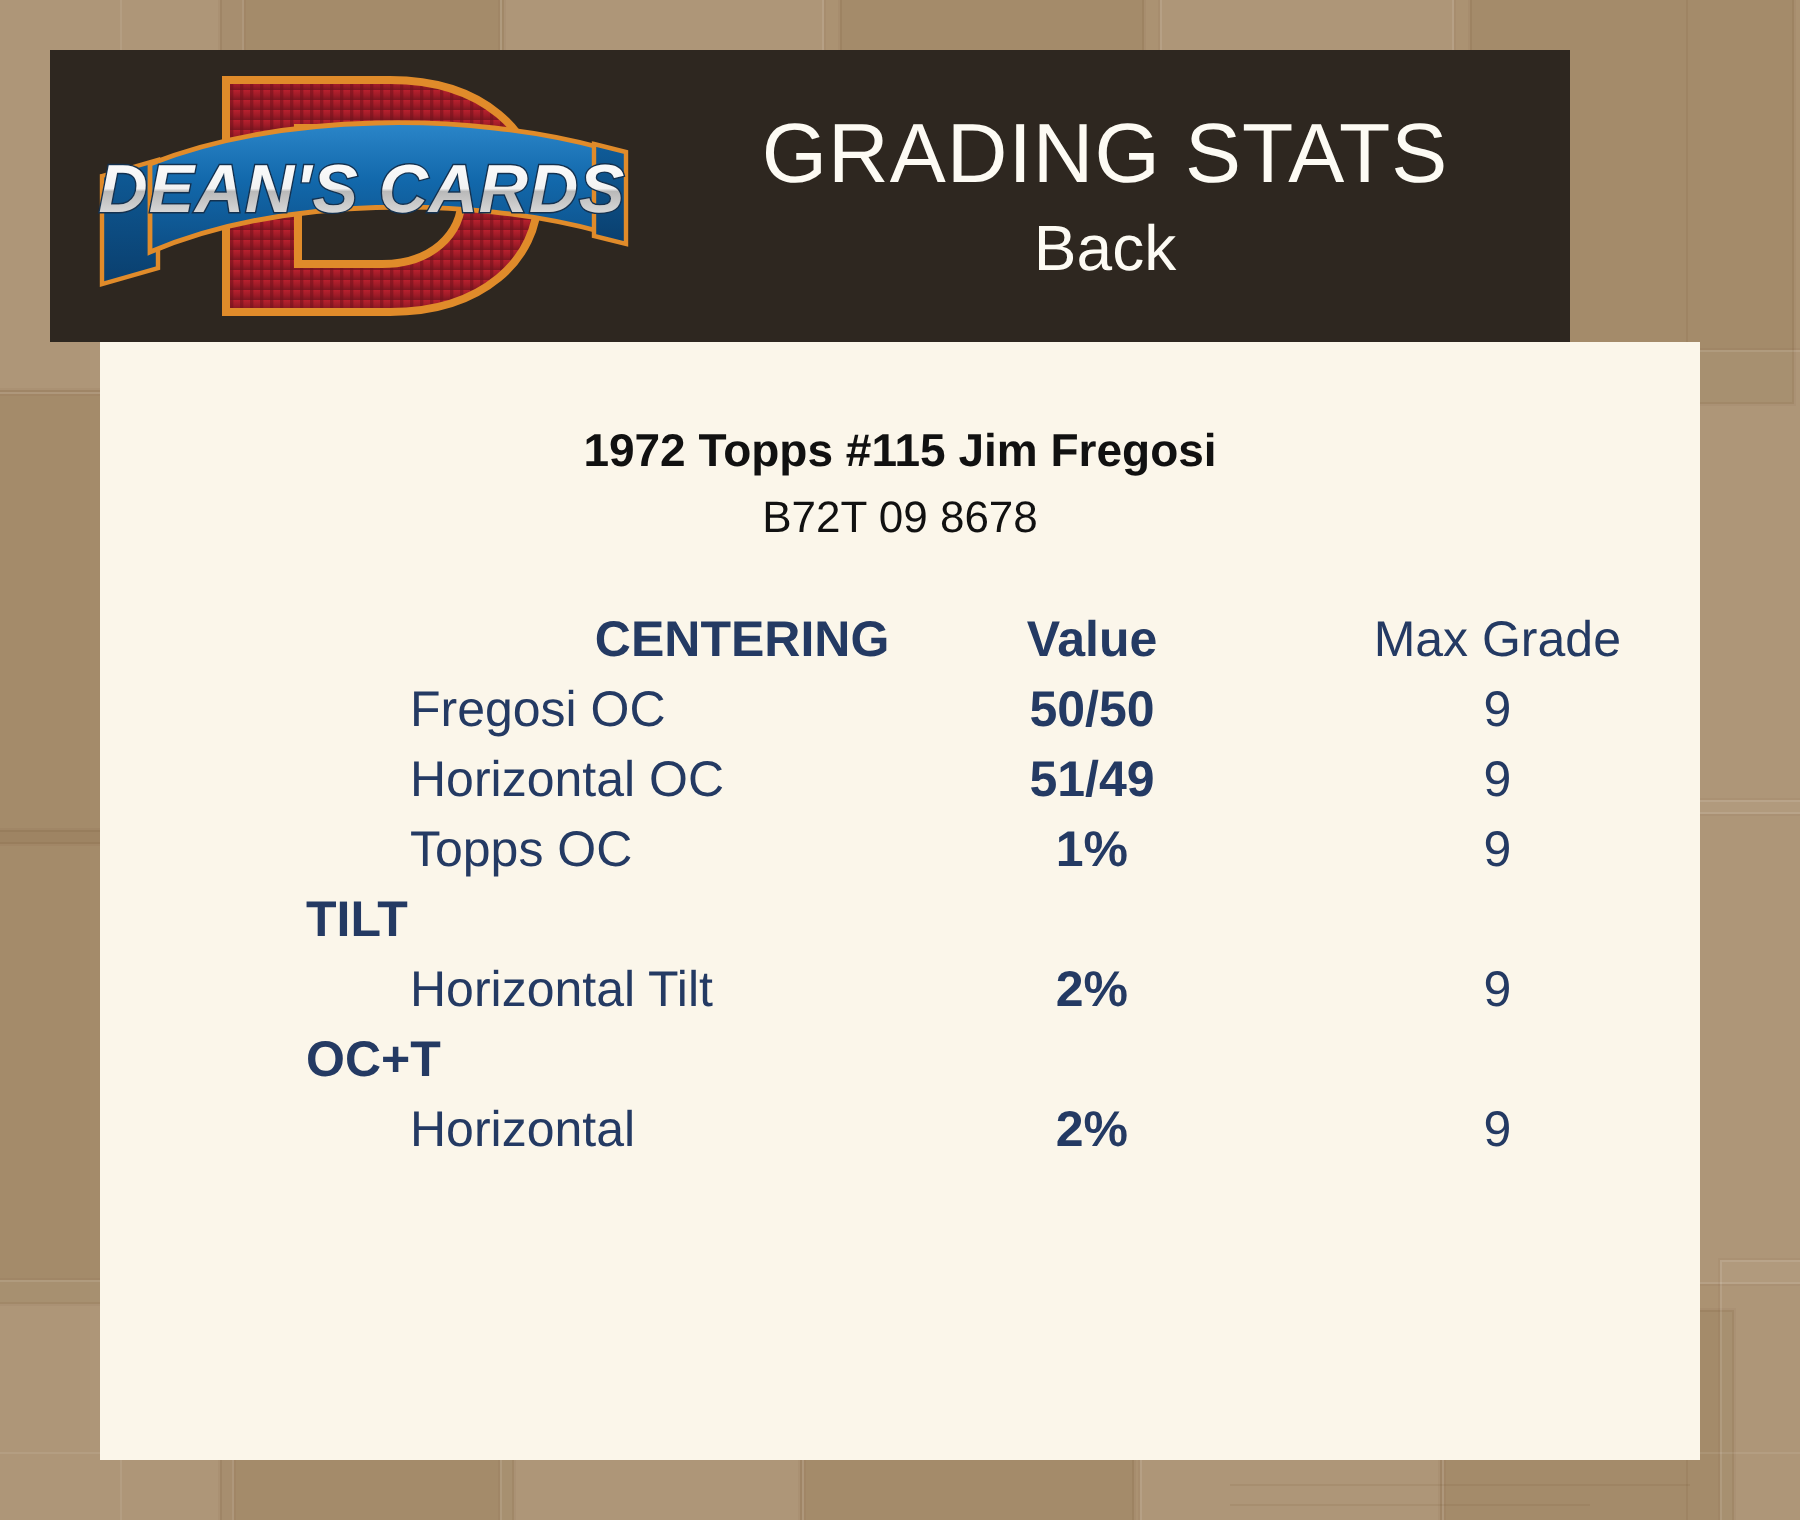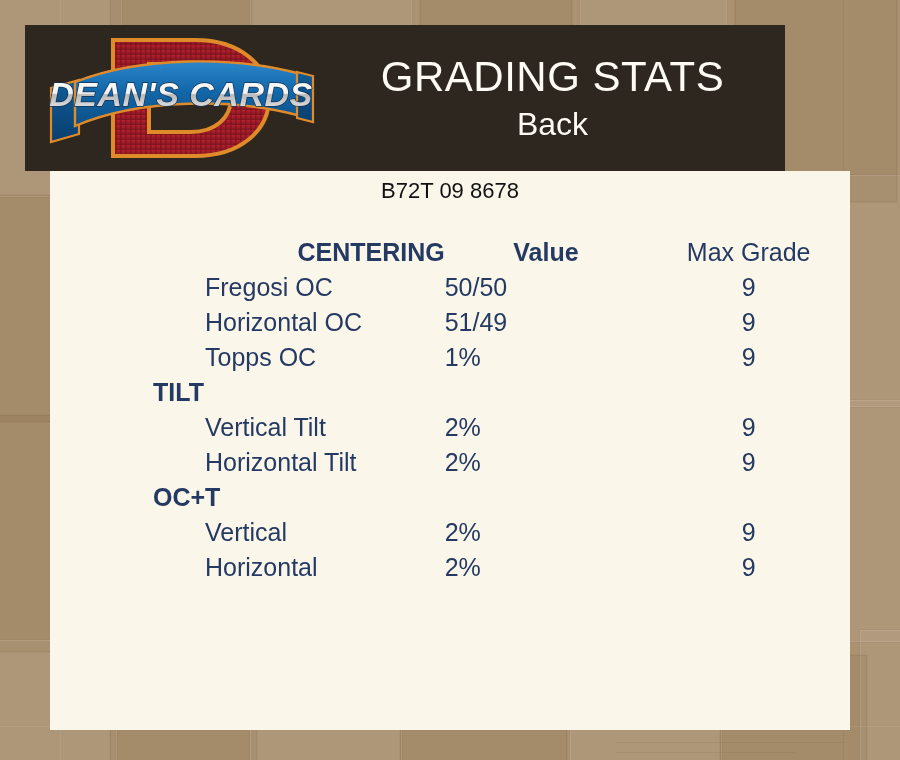--- a/index.html
+++ b/index.html
@@ -163,22 +163,22 @@
     padding-left: 103px !important;
     font-weight: bold;
   }
 
   tr.stat-row td.st-label {
     text-align: left;
     padding-left: 155px !important;
     font-weight: 400;
   }
   tr.stat-row td.st-value {
-    text-align: left;
-    font-weight: 400;
+    text-align: center;
+    font-weight: 700;
   }
   tr.stat-row td.st-grade {
     text-align: center;
     font-weight: 400;
   }
 </style>
 </head>
 <body>
 
 <div id="page">
@@ -262,20 +262,21 @@
     </div>
 
     <div id="title-block">
       <div id="title-main">GRADING STATS</div>
       <div id="title-sub">Back</div>
     </div>
   </div>
 
   <div id="content-panel">
 
+    <div id="card-title">1972 Topps #115 Jim Fregosi</div>
     <div id="card-id">B72T 09 8678</div>
 
     <table id="stats-table">
       <colgroup>
         <col class="c-label">
           <col class="c-value">
           <col class="c-grade">
       </colgroup>
       <thead>
         <tr>
@@ -302,41 +303,31 @@
           <td class="st-value">1%</td>
           <td class="st-grade">9</td>
         </tr>
 
         <tr class="section-row">
           <td class="sec-label">TILT</td>
           <td></td>
           <td></td>
         </tr>
         <tr class="stat-row">
-          <td class="st-label">Vertical Tilt</td>
-          <td class="st-value">2%</td>
-          <td class="st-grade">9</td>
-        </tr>
-        <tr class="stat-row">
           <td class="st-label">Horizontal Tilt</td>
           <td class="st-value">2%</td>
           <td class="st-grade">9</td>
         </tr>
 
         <tr class="section-row">
           <td class="sec-label">OC+T</td>
           <td></td>
           <td></td>
         </tr>
         <tr class="stat-row">
-          <td class="st-label">Vertical</td>
-          <td class="st-value">2%</td>
-          <td class="st-grade">9</td>
-        </tr>
-        <tr class="stat-row">
           <td class="st-label">Horizontal</td>
           <td class="st-value">2%</td>
           <td class="st-grade">9</td>
         </tr>
       </tbody>
     </table>
 
   </div>
 </div>
 

